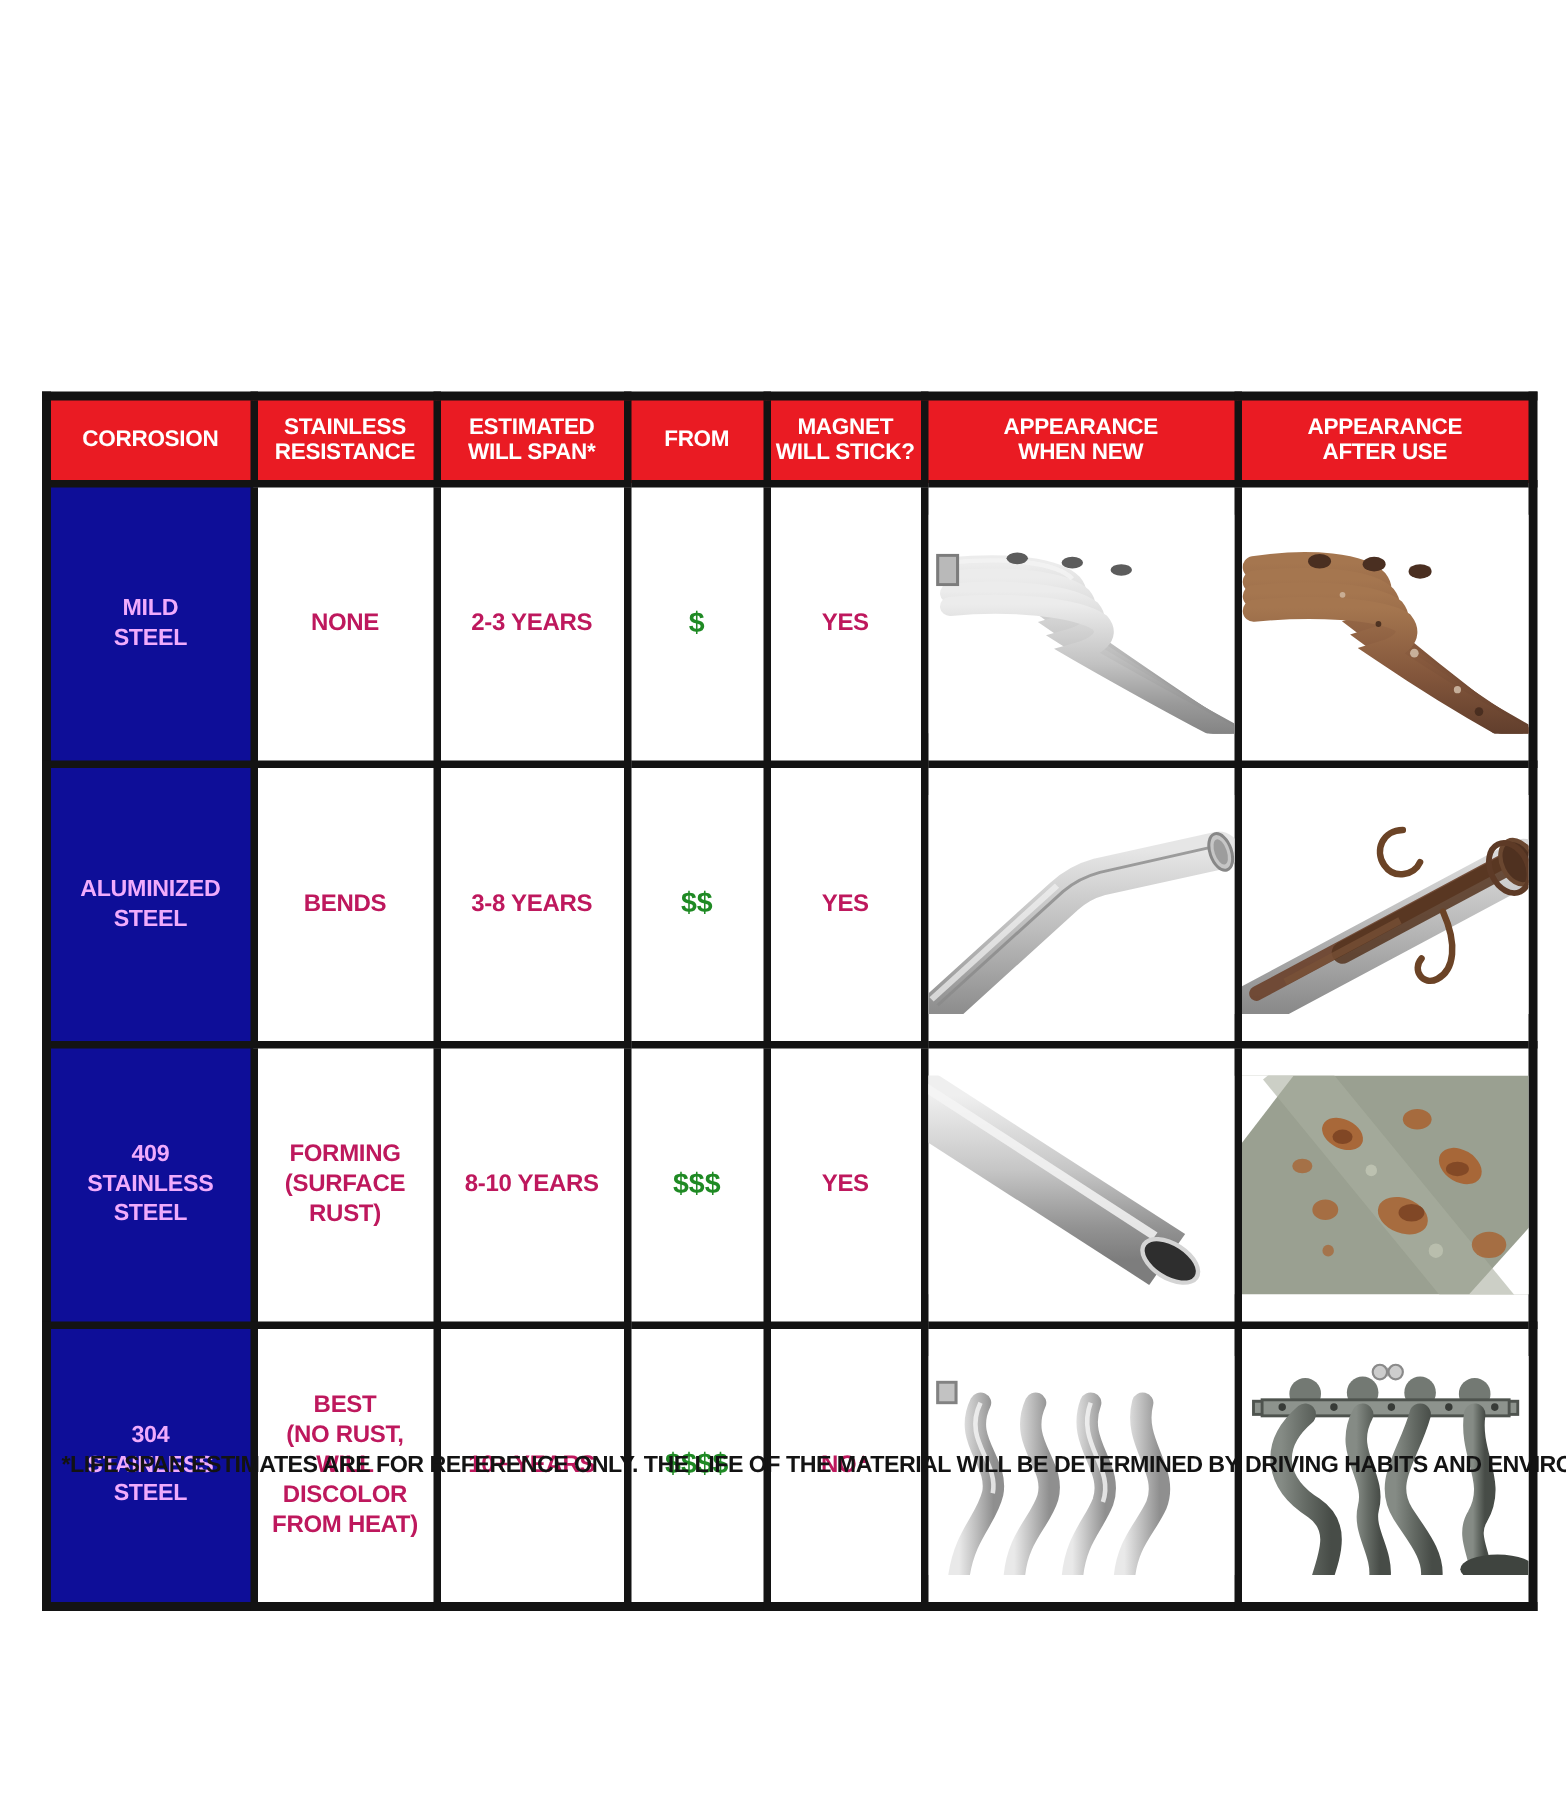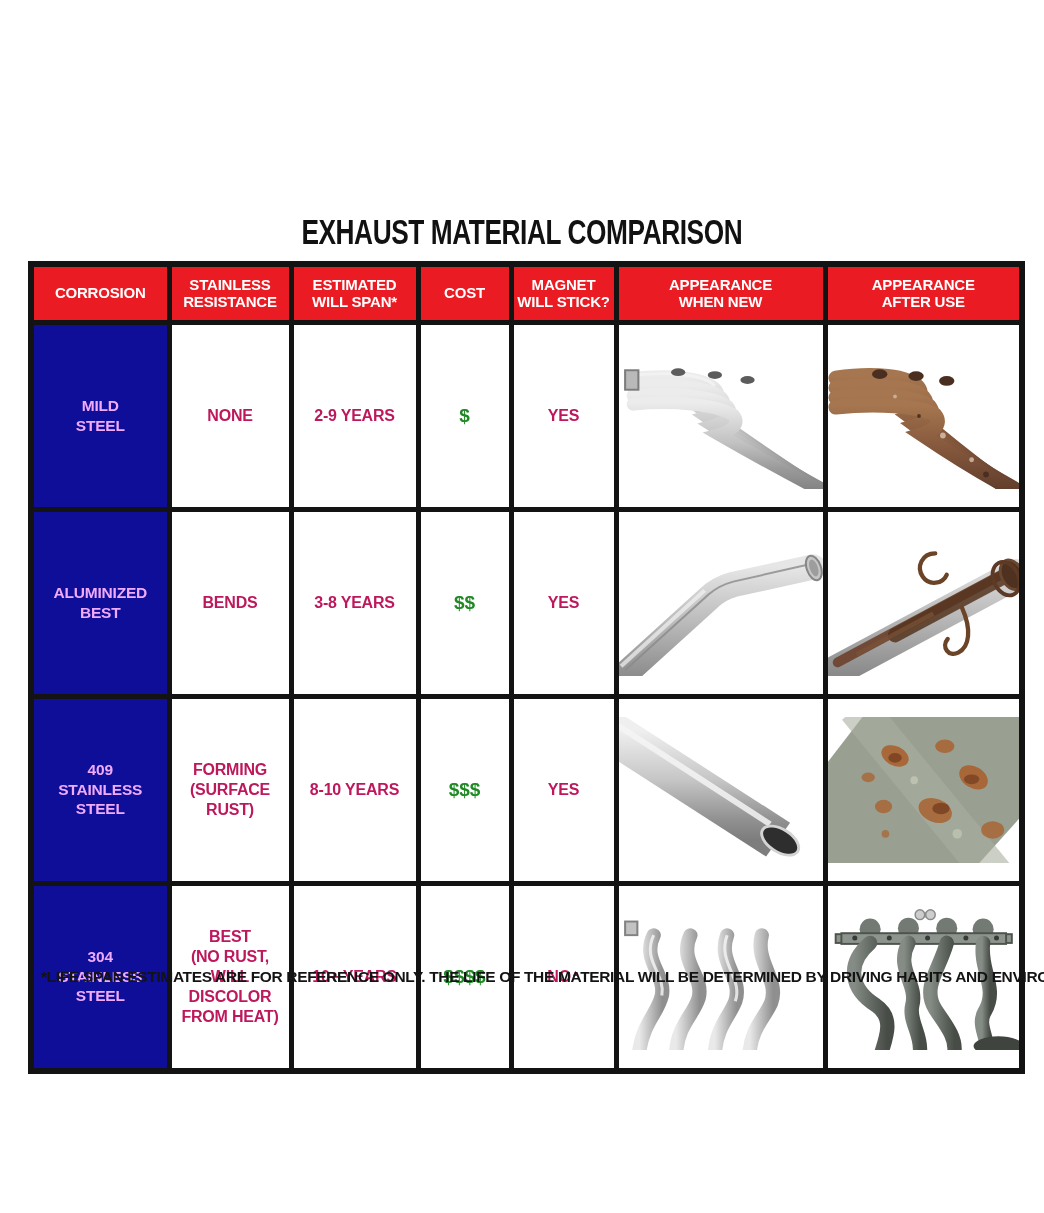--- a/index.html
+++ b/index.html
@@ -30,55 +30,54 @@
   .notes { position:absolute; top:963px; left:41px; right:16px; color:#131313; }
   .notes p { font-size:15.5px; font-weight:700; letter-spacing:-0.35px; line-height:27px; white-space:nowrap; }
   .notes .marker { font-weight:700; }
   .notes .marker.tri { font-size:9px; vertical-align:5px; letter-spacing:1px; }
 </style>
 </head>
 <body>
 
 <div class="page">
 
-  <h1 class="title"><span class="squeeze">EXHAUST MATERIAL COMPARISON</span></h1>
 
   <table class="cmp">
     <colgroup>
       <col style="width:138px">
         <col style="width:122px">
         <col style="width:127px">
       <col style="width:93px">
         <col style="width:105px">
         <col style="width:209px">
         <col style="width:197px">
     </colgroup>
     <thead>
       <tr>
         <th class="hdr">CORROSION</th>
         <th class="hdr">STAINLESS
 RESISTANCE</th>
         <th class="hdr">ESTIMATED
 WILL SPAN*</th>
-        <th class="hdr">COST</th>
+        <th class="hdr">FROM</th>
         <th class="hdr">MAGNET
 WILL STICK?</th>
         <th class="hdr">APPEARANCE
 WHEN NEW</th>
         <th class="hdr">APPEARANCE
 AFTER USE</th>
       </tr>
     </thead>
     <tbody>
 
       <tr>
         <td class="mat">MILD
 STEEL</td>
         <td class="val">NONE</td>
-        <td class="val">2-9 YEARS</td>
+        <td class="val">2-3 YEARS</td>
         <td class="cost">$</td>
         <td class="val"><span>YES</span><sup></sup></td>
         <td class="photo">
           <svg viewBox="0 0 200 150" preserveAspectRatio="none">
             <defs>
                 <linearGradient id="sil1" x1="0" y1="0" x2="0" y2="1">
               <stop offset="0" stop-color="#ececec"></stop>
                   <stop offset="0.45" stop-color="#c2c2c2"></stop>
                   <stop offset="0.75" stop-color="#9a9a9a"></stop>
                   <stop offset="1" stop-color="#828282"></stop>
@@ -117,21 +116,21 @@
             <circle cx="150" cy="120" r="2.5" fill="#d8c6b2" opacity="0.8"></circle>
             <circle cx="95" cy="75" r="2" fill="#3b2418" opacity="0.8"></circle>
             <circle cx="165" cy="135" r="3" fill="#3b2418" opacity="0.7"></circle>
             <circle cx="70" cy="55" r="2" fill="#d8c6b2" opacity="0.7"></circle>
           </svg>
         </td>
       </tr>
 
       <tr>
         <td class="mat">ALUMINIZED
-BEST</td>
+STEEL</td>
         <td class="val">BENDS</td>
         <td class="val">3-8 YEARS</td>
         <td class="cost">$$</td>
         <td class="val"><span>YES</span><sup></sup></td>
         <td class="photo">
           <svg viewBox="0 0 200 150" preserveAspectRatio="none">
             <defs>
                 <linearGradient id="sil3" x1="0" y1="0" x2="0" y2="1">
               <stop offset="0" stop-color="#e6e6e6"></stop>
                   <stop offset="0.5" stop-color="#bcbcbc"></stop>

